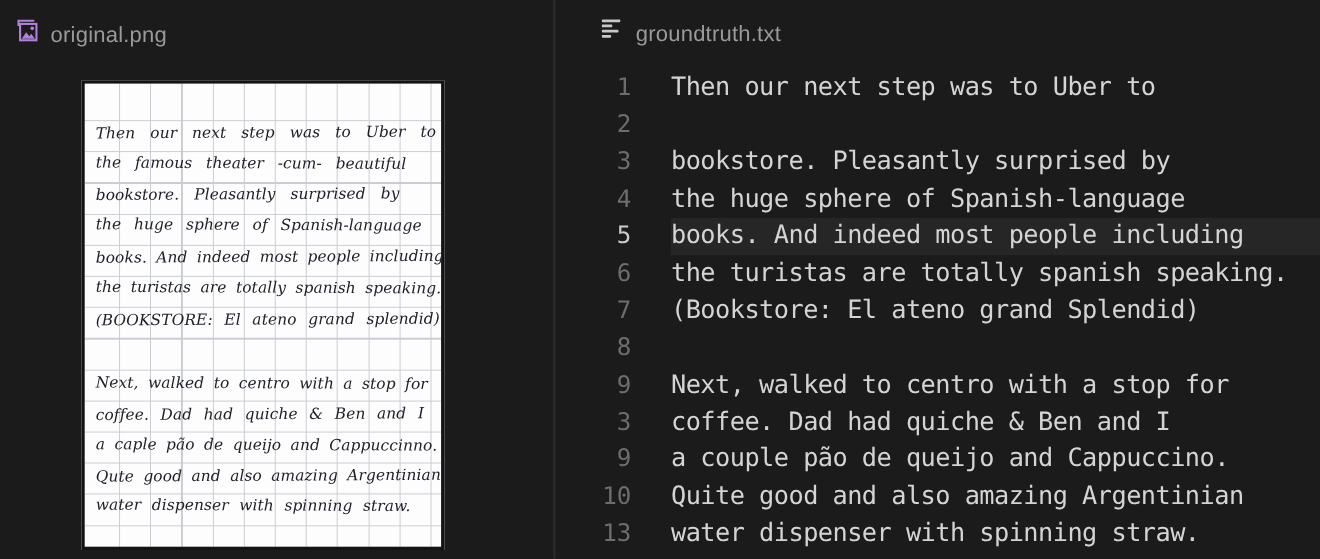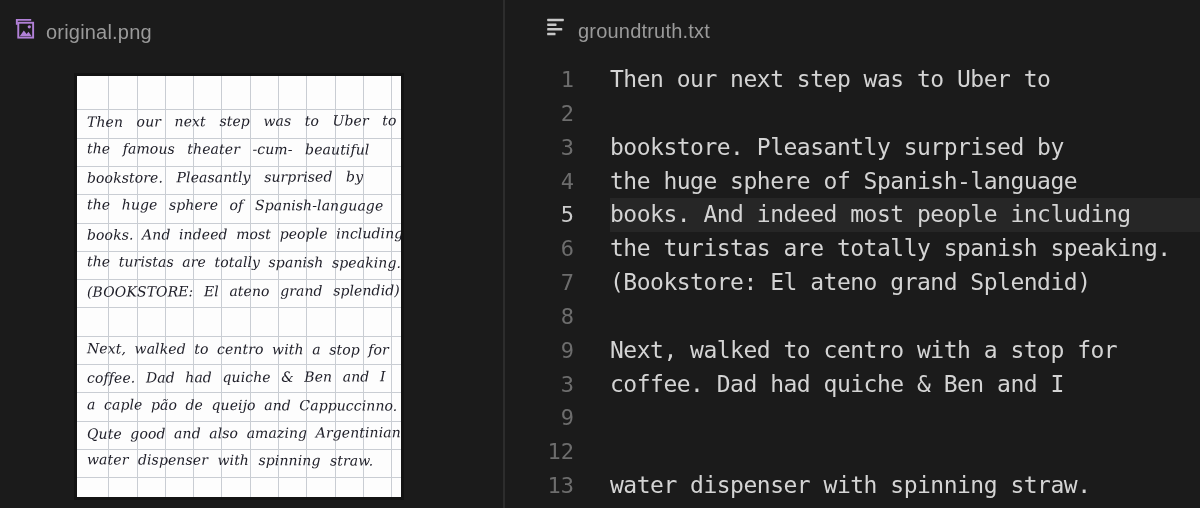--- a/index.html
+++ b/index.html
@@ -163,22 +163,24 @@
     <div class="code-row">
       <div class="ln">9</div>
       <div class="code-text">Next, walked to centro with a stop for</div>
     </div>
     <div class="code-row">
       <div class="ln">3</div>
       <div class="code-text">coffee. Dad had quiche &amp; Ben and I</div>
     </div>
     <div class="code-row">
       <div class="ln">9</div>
+      <div class="code-text">a couple pão de queijo and Cappuccino.</div>
     </div>
     <div class="code-row">
-      <div class="ln">12</div>
+      <div class="ln">10</div>
+      <div class="code-text">Quite good and also amazing Argentinian</div>
     </div>
     <div class="code-row">
       <div class="ln">13</div>
       <div class="code-text">water dispenser with spinning straw.</div>
     </div>
   </div>
 </div>
 
 </body></html>

